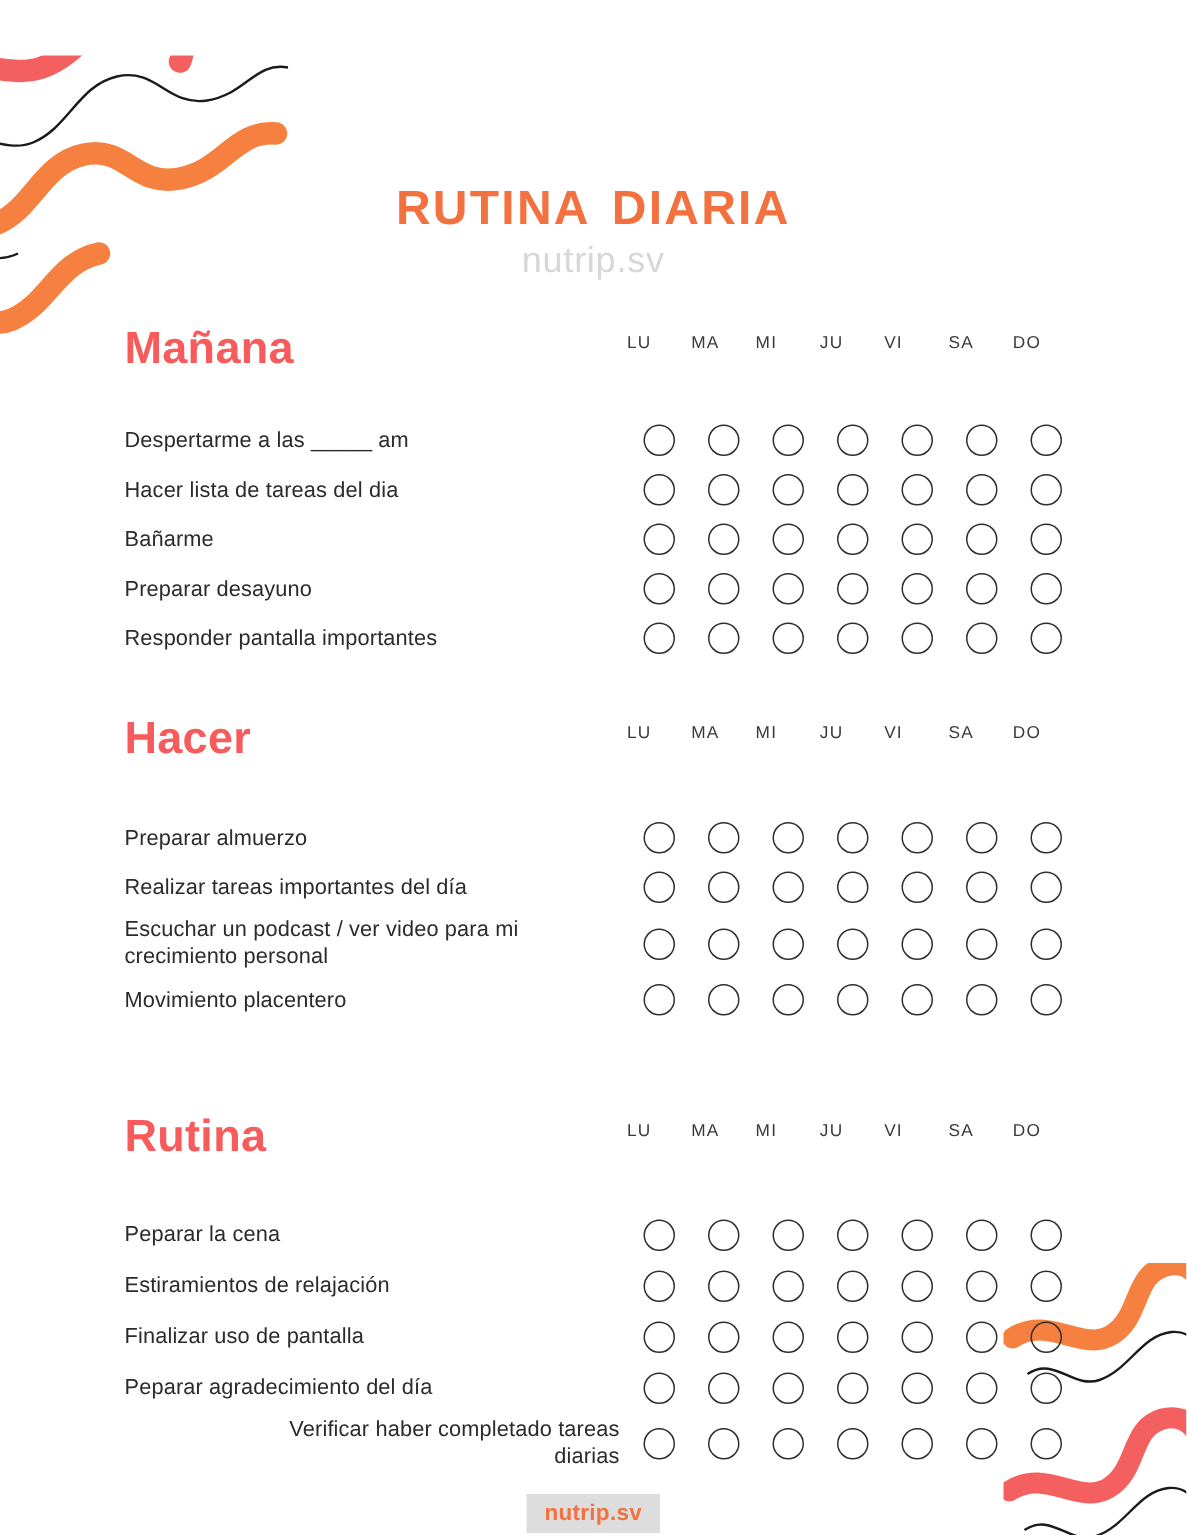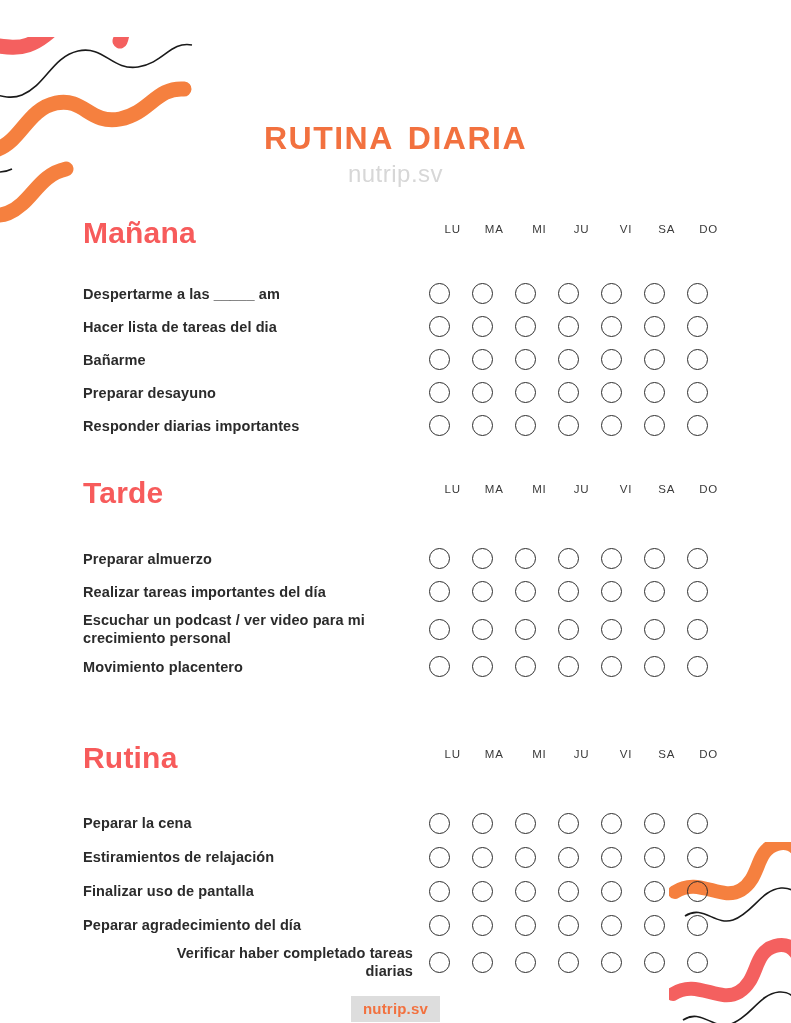--- a/index.html
+++ b/index.html
@@ -82,29 +82,29 @@
   }
   .day-row {
     position: absolute;
     left: 418px;
     top: 8px;
     width: 300px;
     display: flex;
   }
   .day-cell {
     width: 43px;
-    text-align: right;
+    text-align: left;
     font-size: 11.5px;
     color: #3a3a3a;
     letter-spacing: 0.8px;
     font-weight: 400;
   }
 
   
-  .tasks { position: relative; font-weight: bold; }
+  .tasks { position: relative; }
   .task-row {
     position: relative;
     display: flex;
     align-items: center;
     min-height: 33px;
   }
   .task-label {
     position: absolute;
     left: 83px;
     width: 330px;
@@ -306,21 +306,21 @@
             </div>
             <div class="circle-cell">
               <div class="circle"></div>
             </div>
             <div class="circle-cell">
               <div class="circle"></div>
             </div>
           </div>
         </div>
         <div class="task-row">
-          <div class="task-label">Responder diarias importantes</div>
+          <div class="task-label">Responder pantalla importantes</div>
           <div class="circles">
             <div class="circle-cell">
               <div class="circle"></div>
             </div>
             <div class="circle-cell">
               <div class="circle"></div>
             </div>
             <div class="circle-cell">
               <div class="circle"></div>
             </div>
@@ -335,21 +335,21 @@
             </div>
             <div class="circle-cell">
               <div class="circle"></div>
             </div>
           </div>
         </div>
       </div>
     </div>
   <div class="section sec-tarde">
       <div class="section-head">
-        <div class="section-title">Tarde</div>
+        <div class="section-title">Hacer</div>
         <div class="day-row">
           <div class="day-cell">LU</div>
           <div class="day-cell">MA</div>
           <div class="day-cell">MI</div>
           <div class="day-cell">JU</div>
           <div class="day-cell">VI</div>
           <div class="day-cell">SA</div>
           <div class="day-cell">DO</div>
         </div>
       </div>

